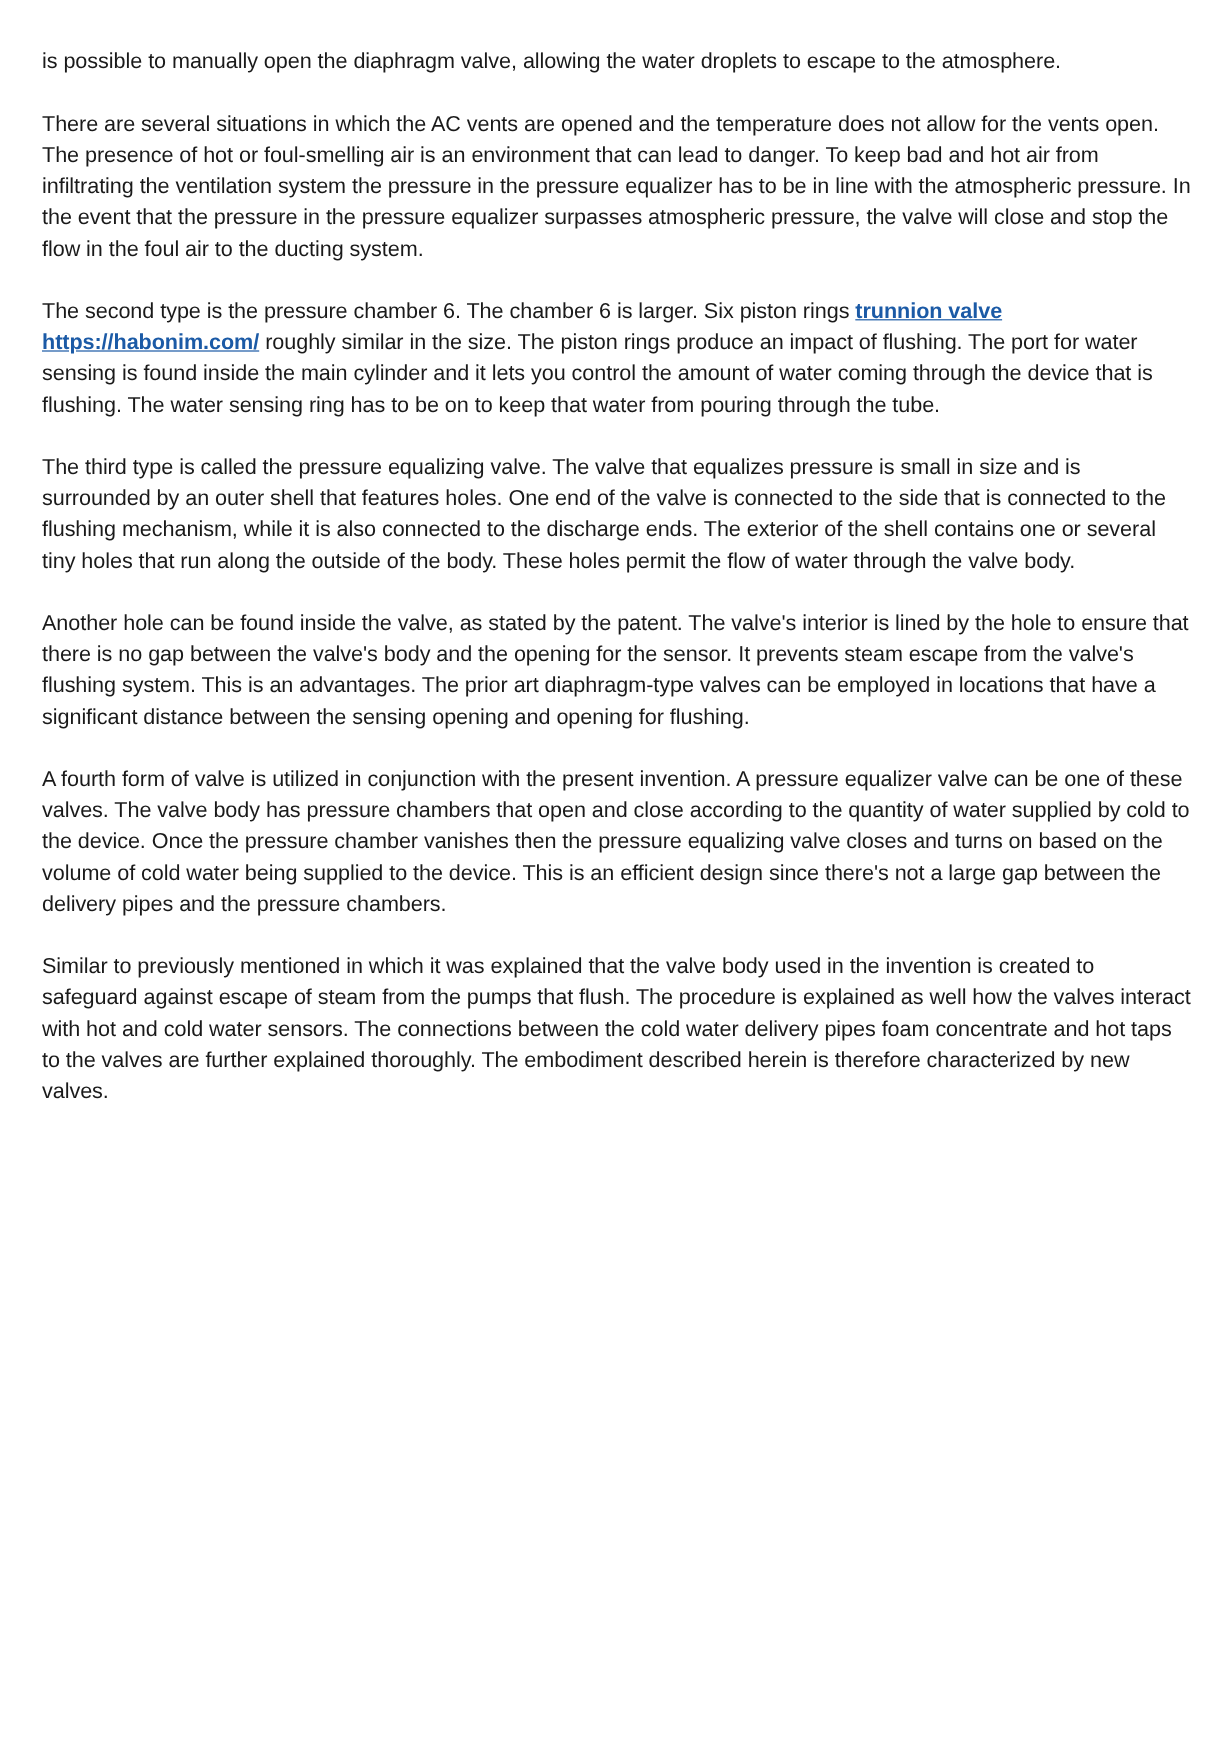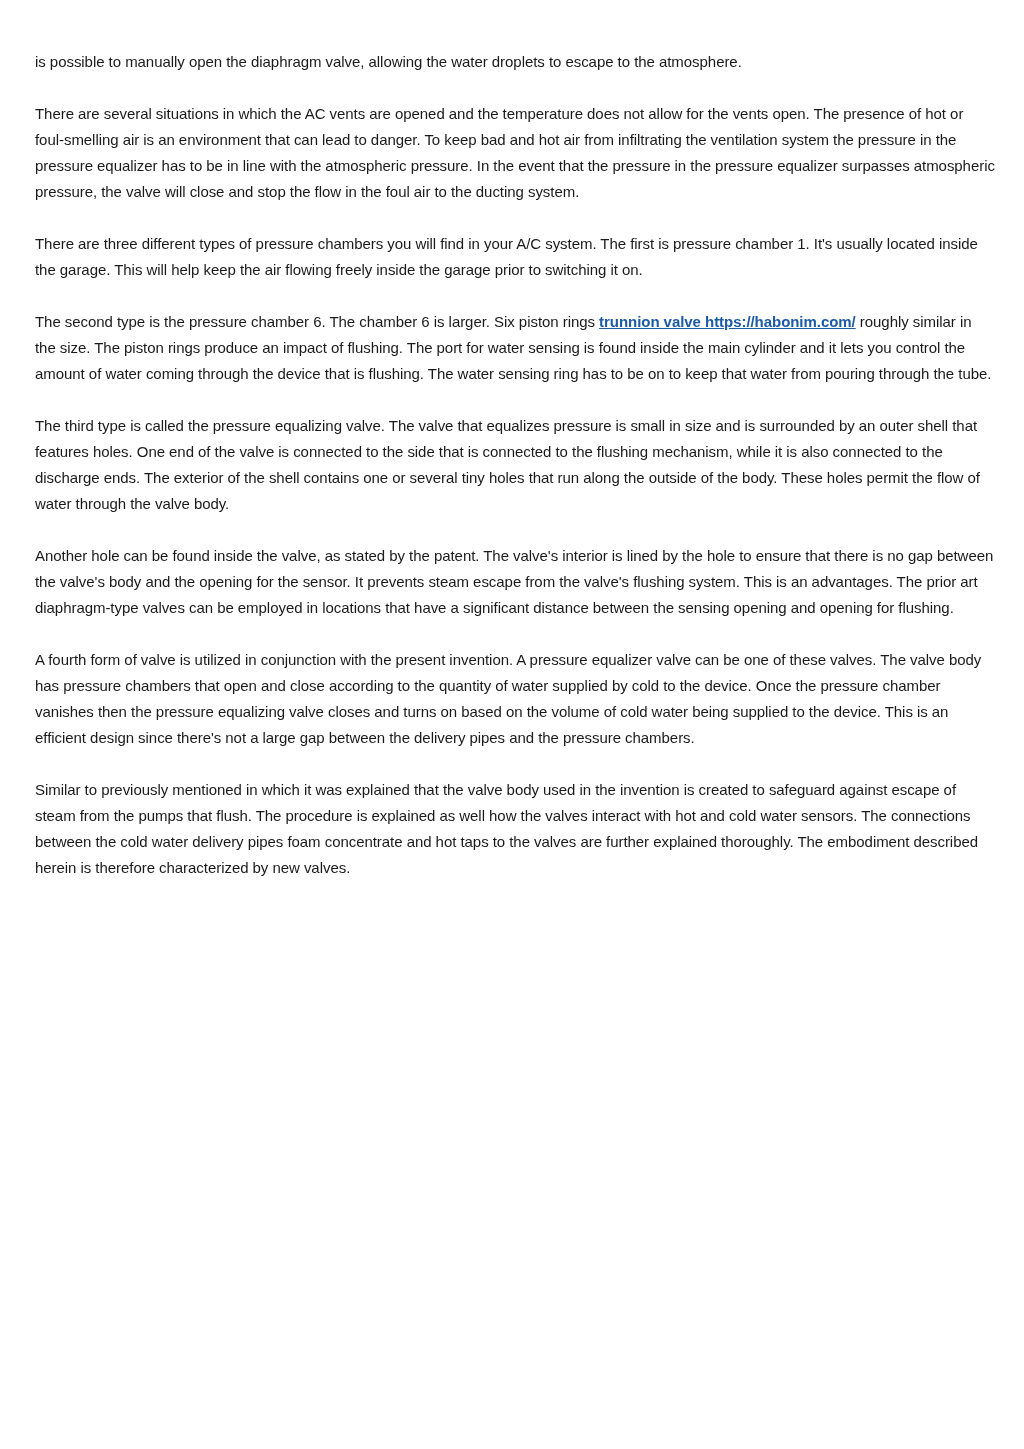--- a/index.html
+++ b/index.html
@@ -15,37 +15,36 @@
       font-family: "Liberation Sans", "DejaVu Sans", sans-serif;
       color: #1a1a1a;
     }
     .page {
       position: absolute;
       left: 35px;
       top: 37px;
       width: 960px;
     }
     .para {
-      margin: 12px 0 26px 0;
-      font-size: 15px;
+      margin: 1px 0 26px 0;
+      font-size: 18px;
       line-height: 26px;
       letter-spacing: -0.05px;
       word-spacing: 0px;
     }
     .para a {
       color: #1b5aa6;
       font-weight: bold;
       text-decoration: underline;
     }
   </style>
 </head>
 <body>
 
 <div class="page">
   <p class="para">is possible to manually open the diaphragm valve, allowing the water droplets to escape to the atmosphere.</p>
   <p class="para">There are several situations in which the AC vents are opened and the temperature does not allow for the vents open. The presence of hot or foul-smelling air is an environment that can lead to danger. To keep bad and hot air from infiltrating the ventilation system the pressure in the pressure equalizer has to be in line with the atmospheric pressure. In the event that the pressure in the pressure equalizer surpasses atmospheric pressure, the valve will close and stop the flow in the foul air to the ducting system.</p>
-  <p class="para">There are three different types of pressure chambers you will find in your A/C system. The first is pressure chamber 1. It's usually located inside the garage. This will help keep the air flowing freely inside the garage prior to switching it on.</p>
   <p class="para"><span>The second type is the pressure chamber 6. The chamber 6 is larger. Six piston rings </span><a href="#">trunnion valve https://habonim.com/</a><span> roughly similar in the size. The piston rings produce an impact of flushing. The port for water sensing is found inside the main cylinder and it lets you control the amount of water coming through the device that is flushing. The water sensing ring has to be on to keep that water from pouring through the tube.</span></p>
   <p class="para">The third type is called the pressure equalizing valve. The valve that equalizes pressure is small in size and is surrounded by an outer shell that features holes. One end of the valve is connected to the side that is connected to the flushing mechanism, while it is also connected to the discharge ends. The exterior of the shell contains one or several tiny holes that run along the outside of the body. These holes permit the flow of water through the valve body.</p>
   <p class="para">Another hole can be found inside the valve, as stated by the patent. The valve's interior is lined by the hole to ensure that there is no gap between the valve's body and the opening for the sensor. It prevents steam escape from the valve's flushing system. This is an advantages. The prior art diaphragm-type valves can be employed in locations that have a significant distance between the sensing opening and opening for flushing.</p>
   <p class="para">A fourth form of valve is utilized in conjunction with the present invention. A pressure equalizer valve can be one of these valves. The valve body has pressure chambers that open and close according to the quantity of water supplied by cold to the device. Once the pressure chamber vanishes then the pressure equalizing valve closes and turns on based on the volume of cold water being supplied to the device. This is an efficient design since there's not a large gap between the delivery pipes and the pressure chambers.</p>
   <p class="para">Similar to previously mentioned in which it was explained that the valve body used in the invention is created to safeguard against escape of steam from the pumps that flush. The procedure is explained as well how the valves interact with hot and cold water sensors. The connections between the cold water delivery pipes foam concentrate and hot taps to the valves are further explained thoroughly. The embodiment described herein is therefore characterized by new valves.</p>
 </div>
 
 </body></html>

